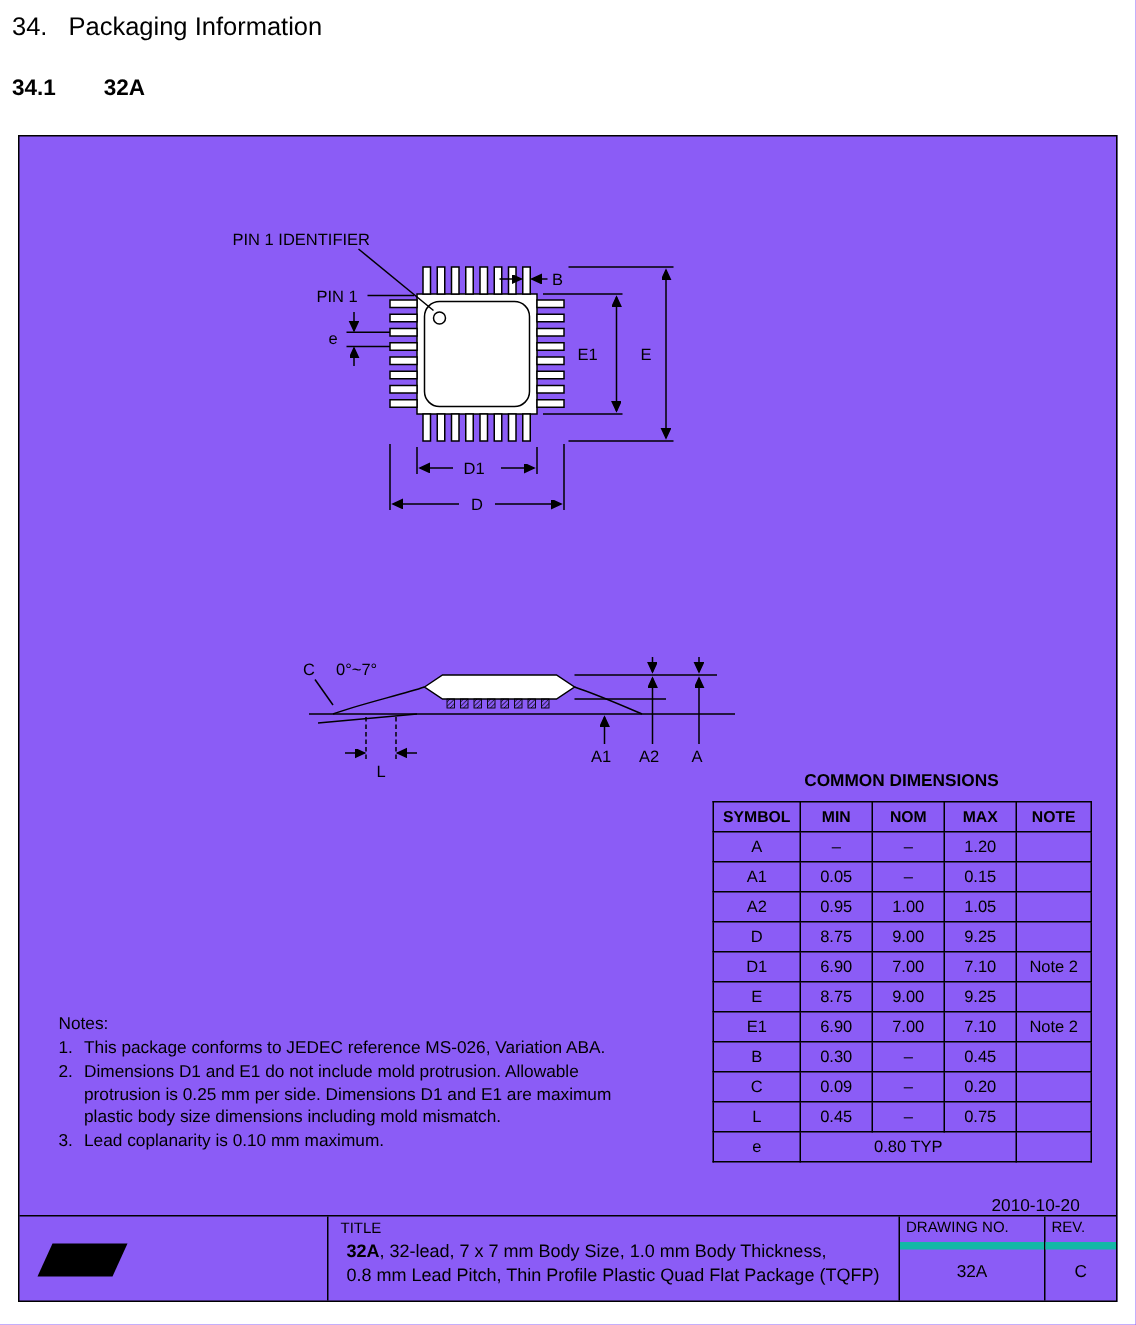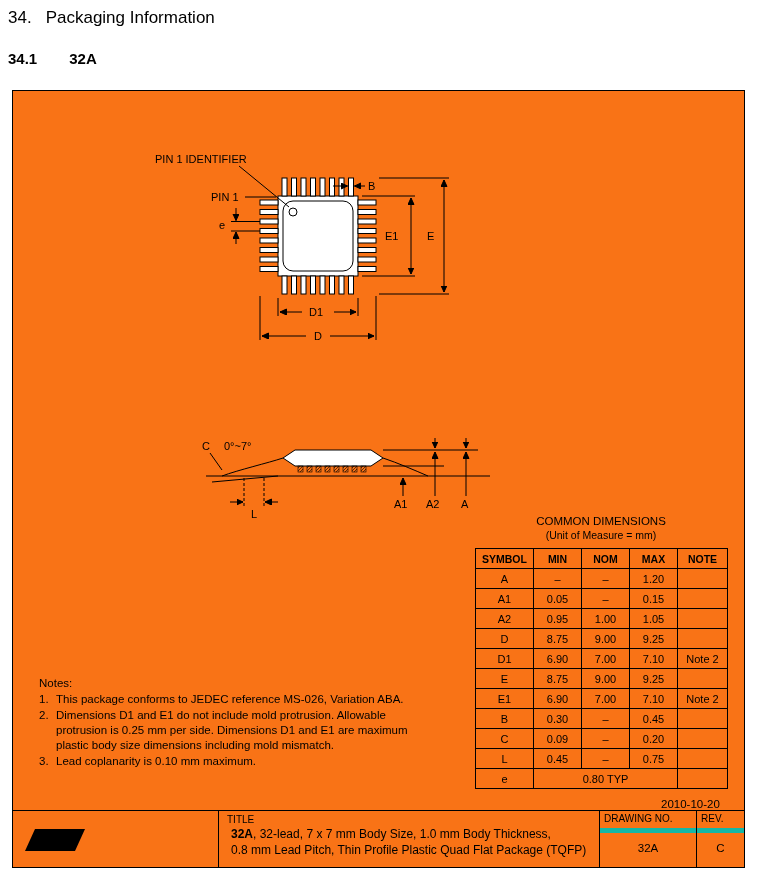--- a/index.html
+++ b/index.html
@@ -4,28 +4,28 @@
 <style>
   html,body{margin:0;padding:0;}
   body{
     width:757px;height:883px;position:relative;background:#fff;color:#000;
     font-family:"Liberation Sans","DejaVu Sans",sans-serif;overflow:hidden;
   }
   .h1{position:absolute;left:8px;top:8px;font-size:17px;font-weight:normal;display:flex;gap:14px;}
   .h2{position:absolute;left:8px;top:50px;font-size:15px;font-weight:bold;display:flex;gap:32px;}
   .frame{
     position:absolute;left:12px;top:90px;width:731px;height:776px;
-    border:1.5px solid #000;background:#f97316;
+    border:1.5px solid #000;background:#8b5cf6;
   }
   svg text{font-family:"Liberation Sans","DejaVu Sans",sans-serif;font-size:11px;fill:#000;}
   svg line,svg rect,svg path,svg circle{stroke:#000;}
   .topview{position:absolute;left:130px;top:55px;}
   .sideview{position:absolute;left:185px;top:345px;}
   .dims{position:absolute;left:462px;top:424px;width:252px;}
-  .dims-title{font-size:11.5px;font-weight:normal;text-align:center;}
+  .dims-title{font-size:11.5px;font-weight:bold;text-align:center;}
   .dims-sub{font-size:10.5px;text-align:center;margin-top:2px;}
   .dims table{border-collapse:collapse;table-layout:fixed;width:252px;margin-top:7px;}
   .dims th,.dims td{border:1px solid #000;font-size:11px;text-align:center;padding:3px 1px;height:13px;overflow:hidden;}
   .dims th{font-size:10.5px;font-weight:bold;}
   .notes{position:absolute;left:26px;top:585px;width:372px;font-size:11.5px;line-height:1.3;}
   .note-row{display:flex;margin-top:1px;}
   .note-num{width:17px;flex:none;}
   .note-text{flex:1;}
   .date{position:absolute;left:648px;top:707px;font-size:11.5px;}
   .titleblock{
@@ -212,21 +212,20 @@
     </g>
     <g>
       <line x1="268" y1="60" x2="268" y2="16" marker-end="url(#arr2)"></line>
       <line x1="268" y1="2" x2="268" y2="12" marker-end="url(#arr2)"></line>
       <text x="263" y="72" stroke="none" fill="#000">A</text>
     </g>
   </svg>
 
   <div class="dims">
     <div class="dims-title">COMMON DIMENSIONS</div>
-    <div class="dims-sub">(Unit of Measure = mm)</div>
     <table>
       <colgroup>
           <col style="width:58px">
           <col style="width:48px">
           <col style="width:48px">
           <col style="width:48px">
           <col style="width:50px">
         </colgroup>
       <tbody>
           <tr>

